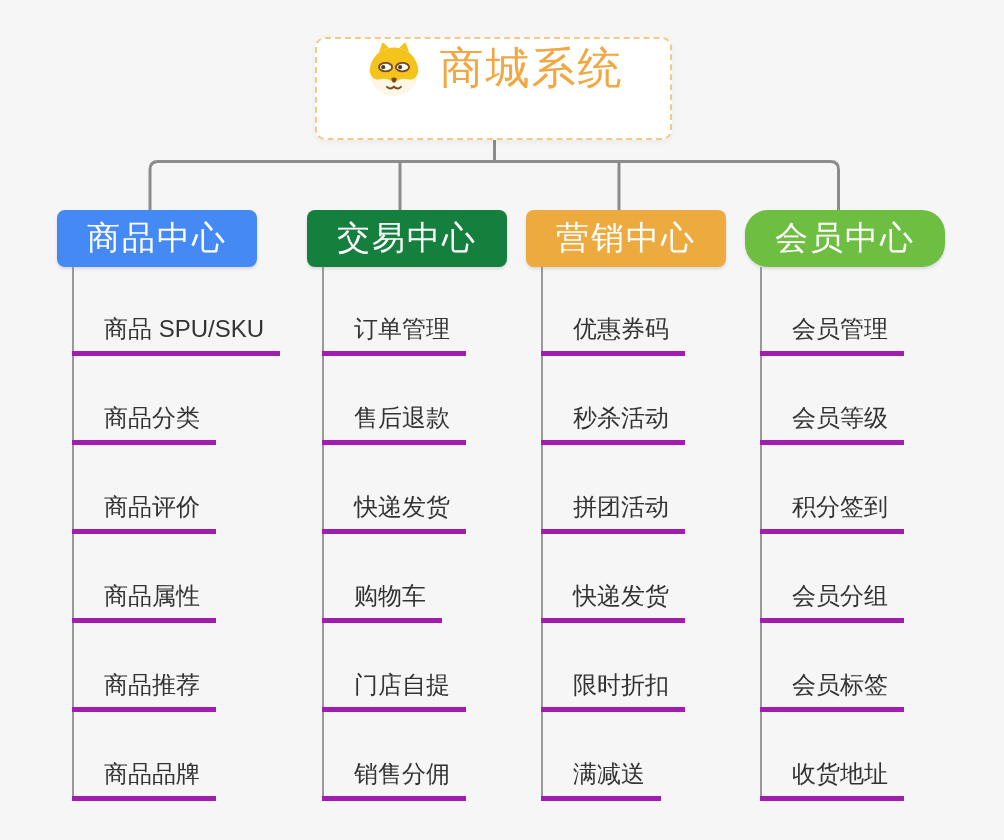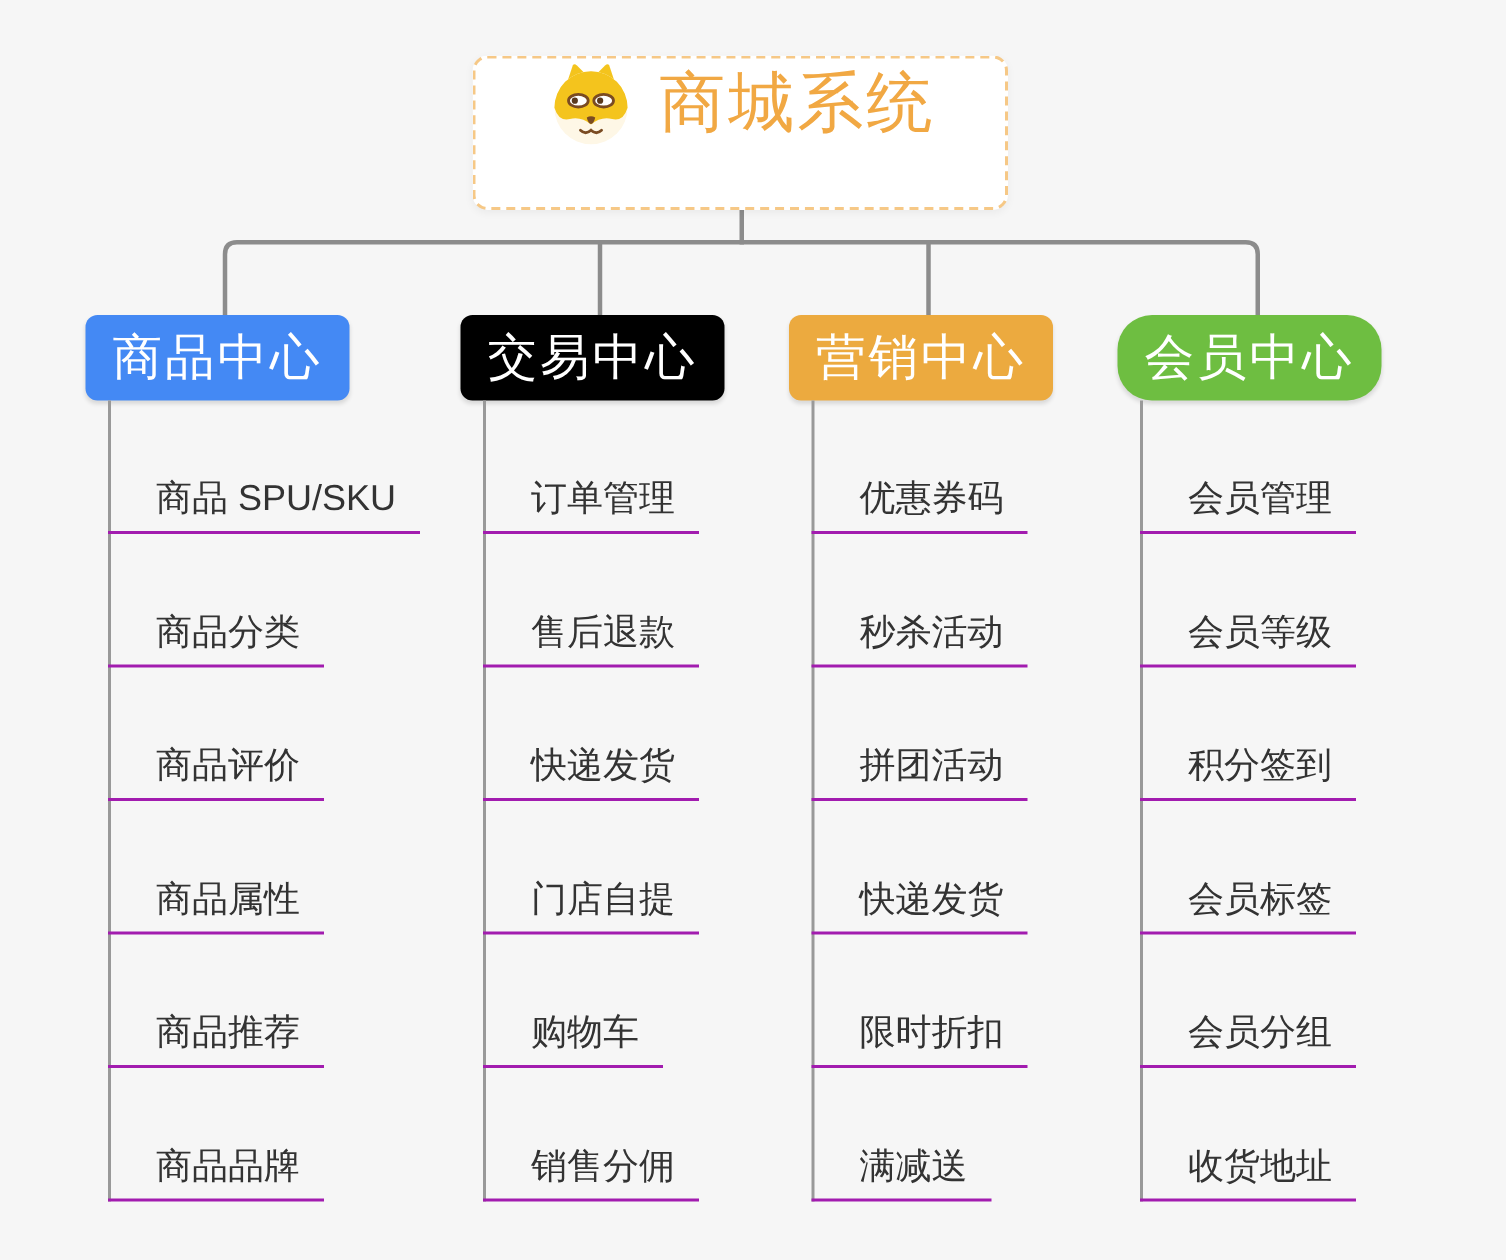--- a/index.html
+++ b/index.html
@@ -24,33 +24,33 @@
   .dog-icon{width:60px;height:60px;flex:0 0 auto;}
 
   
   .branch{position:absolute;top:210px;width:250px;height:600px;}
   .branch:nth-of-type(1){left:57px;}
   .branch:nth-of-type(2){left:307px;}
   .branch:nth-of-type(3){left:526px;text-decoration:underline;}
   .branch:nth-of-type(4){left:745px;}
 
   .branch-header{
-    position:absolute;left:0;top:0;width:176px;height:57px;
+    position:absolute;left:0;top:0;width:200px;height:57px;
     border-radius:8px;display:flex;align-items:center;justify-content:center;
     color:#FFFFFF;font-size:33px;letter-spacing:2px;white-space:nowrap;
     box-shadow:0 2px 3px rgba(0,0,0,0.12);
   }
   .branch-trunk{
     position:absolute;left:15px;top:57px;width:2px;height:534px;background:#999999;
   }
   .branch-children{position:absolute;left:15px;top:57px;}
   .child-row{height:89px;display:flex;align-items:flex-end;}
   .child-item{
     width:max-content;
-    border-bottom:2px solid #a21caf;
+    border-bottom:5px solid #a21caf;
     padding:0 16px 6px 32px;
     font-size:24px;color:#333333;white-space:nowrap;
   }
 </style>
 </head>
 <body style="background: rgb(246, 246, 246);">
 
 <div class="canvas">
 
   <svg class="connectors" viewBox="0 0 1004 840" xmlns="http://www.w3.org/2000/svg">
@@ -119,21 +119,21 @@
 
     <div class="child-row">
       <div class="child-item">
         <span class="child-label">商品品牌</span>
       </div>
     </div>
   </div>
     </div>
 
     <div class="branch">
-      <div class="branch-header" style="background: #000000;">
+      <div class="branch-header" style="background: #15803d;">
         <span class="branch-label">交易中心</span>
       </div>
       <div class="branch-trunk"></div>
       <div class="branch-children">
     <div class="child-row">
       <div class="child-item">
         <span class="child-label">订单管理</span>
       </div>
     </div>
 
@@ -144,27 +144,27 @@
     </div>
 
     <div class="child-row">
       <div class="child-item">
         <span class="child-label">快递发货</span>
       </div>
     </div>
 
     <div class="child-row">
       <div class="child-item">
+        <span class="child-label">购物车</span>
+      </div>
+    </div>
+
+    <div class="child-row">
+      <div class="child-item">
         <span class="child-label">门店自提</span>
-      </div>
-    </div>
-
-    <div class="child-row">
-      <div class="child-item">
-        <span class="child-label">购物车</span>
       </div>
     </div>
 
     <div class="child-row">
       <div class="child-item">
         <span class="child-label">销售分佣</span>
       </div>
     </div>
   </div>
     </div>
@@ -232,32 +232,32 @@
     </div>
 
     <div class="child-row">
       <div class="child-item">
         <span class="child-label">积分签到</span>
       </div>
     </div>
 
     <div class="child-row">
       <div class="child-item">
+        <span class="child-label">会员分组</span>
+      </div>
+    </div>
+
+    <div class="child-row">
+      <div class="child-item">
         <span class="child-label">会员标签</span>
       </div>
     </div>
 
     <div class="child-row">
       <div class="child-item">
-        <span class="child-label">会员分组</span>
-      </div>
-    </div>
-
-    <div class="child-row">
-      <div class="child-item">
         <span class="child-label">收货地址</span>
       </div>
     </div>
   </div>
     </div>
   </div>
 
 </div>
 
 </body></html>

